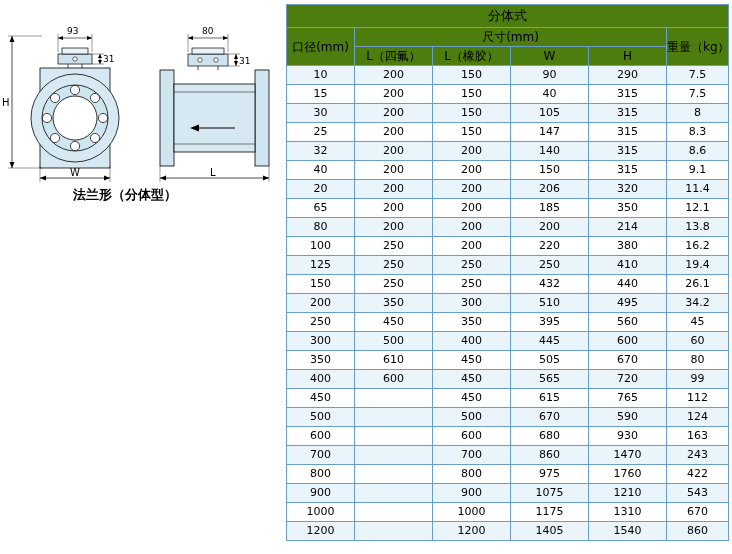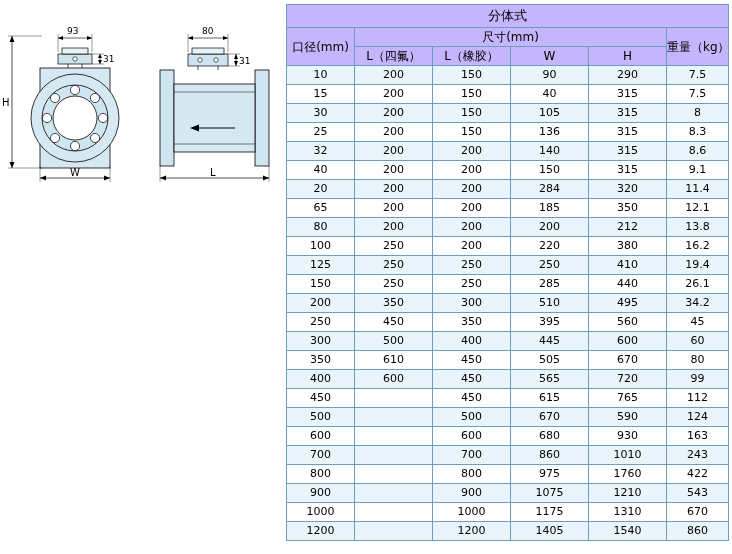--- a/index.html
+++ b/index.html
@@ -57,21 +57,21 @@
     font-size: 11px;
     color: #000;
     height: 18px;
     line-height: 18px;
     padding: 0;
     font-weight: normal;
     overflow: hidden;
     white-space: nowrap;
   }
   table.spec th {
-    background: #c4b5fd;
+    background: #4d7c0f;
     font-size: 12px;
   }
   table.spec th.title {
     height: 22px;
     line-height: 22px;
     font-size: 13px;
   }
   table.spec td {
     background: #ffffff;
   }
@@ -206,20 +206,21 @@
     <g>
       <line x1="160" y1="178" x2="269" y2="178" stroke="#000" stroke-width="0.7"></line>
       <polygon points="160,178 166,175.5 166,180.5" fill="#000"></polygon>
       <polygon points="269,178 263,175.5 263,180.5" fill="#000"></polygon>
       <line x1="160" y1="166" x2="160" y2="182" stroke="#000" stroke-width="0.4"></line>
       <line x1="269" y1="166" x2="269" y2="182" stroke="#000" stroke-width="0.4"></line>
     </g>
     <text class="lbl-text" x="210" y="176">L</text>
   </svg>
 
+  <div id="diagram-caption">法兰形（分体型）</div>
 </div>
 
 <div id="table-wrap">
   <table class="spec">
     <colgroup>
       <col class="c0">
         <col class="c1">
         <col class="c2">
         <col class="c3">
         <col class="c4">
@@ -263,21 +264,21 @@
           <td>200</td>
           <td>150</td>
           <td>105</td>
           <td>315</td>
           <td>8</td>
         </tr>
         <tr>
           <td>25</td>
           <td>200</td>
           <td>150</td>
-          <td>136</td>
+          <td>147</td>
           <td>315</td>
           <td>8.3</td>
         </tr>
         <tr class="alt">
           <td>32</td>
           <td>200</td>
           <td>200</td>
           <td>140</td>
           <td>315</td>
           <td>8.6</td>
@@ -287,38 +288,38 @@
           <td>200</td>
           <td>200</td>
           <td>150</td>
           <td>315</td>
           <td>9.1</td>
         </tr>
         <tr class="alt">
           <td>20</td>
           <td>200</td>
           <td>200</td>
-          <td>284</td>
+          <td>206</td>
           <td>320</td>
           <td>11.4</td>
         </tr>
         <tr>
           <td>65</td>
           <td>200</td>
           <td>200</td>
           <td>185</td>
           <td>350</td>
           <td>12.1</td>
         </tr>
         <tr class="alt">
           <td>80</td>
           <td>200</td>
           <td>200</td>
           <td>200</td>
-          <td>212</td>
+          <td>214</td>
           <td>13.8</td>
         </tr>
         <tr>
           <td>100</td>
           <td>250</td>
           <td>200</td>
           <td>220</td>
           <td>380</td>
           <td>16.2</td>
         </tr>
@@ -327,21 +328,21 @@
           <td>250</td>
           <td>250</td>
           <td>250</td>
           <td>410</td>
           <td>19.4</td>
         </tr>
         <tr>
           <td>150</td>
           <td>250</td>
           <td>250</td>
-          <td>285</td>
+          <td>432</td>
           <td>440</td>
           <td>26.1</td>
         </tr>
         <tr class="alt">
           <td>200</td>
           <td>350</td>
           <td>300</td>
           <td>510</td>
           <td>495</td>
           <td>34.2</td>
@@ -400,21 +401,21 @@
           <td>600</td>
           <td>680</td>
           <td>930</td>
           <td>163</td>
         </tr>
         <tr class="alt">
           <td>700</td>
           <td></td>
           <td>700</td>
           <td>860</td>
-          <td>1010</td>
+          <td>1470</td>
           <td>243</td>
         </tr>
         <tr>
           <td>800</td>
           <td></td>
           <td>800</td>
           <td>975</td>
           <td>1760</td>
           <td>422</td>
         </tr>

